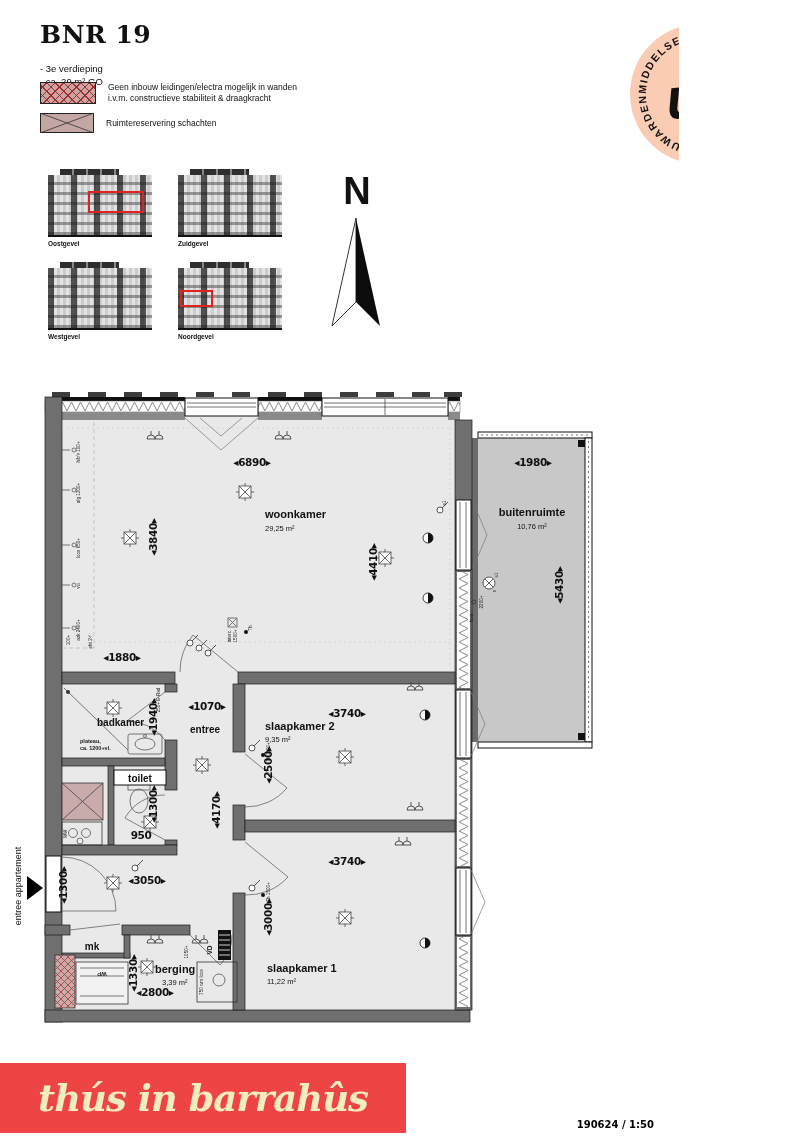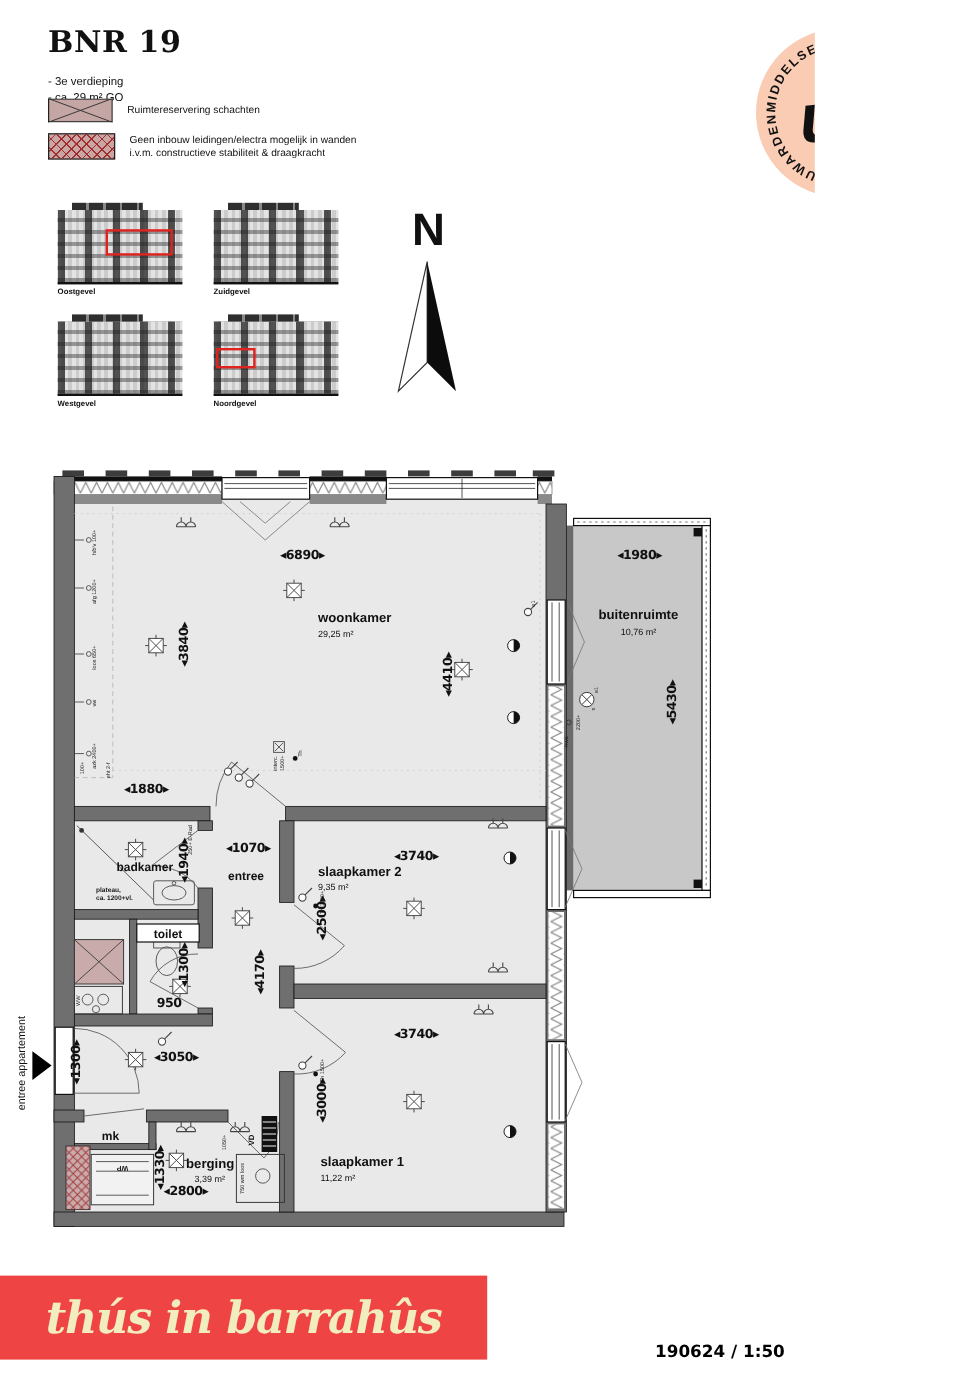--- a/index.html
+++ b/index.html
@@ -48,50 +48,50 @@
 
   
   .f-green{left:0;top:1063px;width:406px;height:70px;background:#ef4444;
            display:flex;align-items:center;justify-content:center;}
   .brand{font-family:"DejaVu Serif",serif;font-style:italic;font-weight:bold;
          font-size:37px;color:#f2edbe;letter-spacing:-1px;white-space:nowrap;}
   .f-right{right:25px;top:1067px;width:420px;text-align:right;
            font-family:"DejaVu Sans",sans-serif;font-weight:bold;font-size:21.5px;
            color:#b5b5b5;line-height:1.18;}
   .f-meta{right:25px;top:1119px;font-family:"DejaVu Sans",sans-serif;font-weight:bold;
-          font-size:14px;color:#000;text-align:right;}
+          font-size:10px;color:#000;text-align:right;}
   .vline{left:789px;top:0;width:1px;height:1108px;background:#4a4a4a;}
 </style>
 </head>
 <body>
 
 <div class="sheet">
 
   <div class="abs" style="left:40px;top:20px;">
     <div class="bnr">BNR 19</div>
     <div class="bnr-sub">
       <div>- 3e verdieping</div>
       <div>- ca. 29 m² GO</div>
     </div>
   </div>
 
   <div class="abs" style="left:40px;top:82px;">
+    <div class="legend-row">
+      <div class="sw2"></div>
+      <div class="legend-label">
+        <div>Geen inbouw leidingen/electra mogelijk in wanden</div>
+        <div>i.v.m. constructieve stabiliteit &amp; draagkracht</div>
+      </div>
+    </div>
     <div class="legend-row">
       <svg width="54" height="20">
         <rect x="0.5" y="0.5" width="53" height="19" fill="#c4a6a4" stroke="#222"></rect>
         <path d="M0,0 L54,20 M54,0 L0,20" stroke="#333" stroke-width="0.8"></path>
       </svg>
       <div class="legend-label">Ruimtereservering schachten</div>
-    </div>
-    <div class="legend-row">
-      <div class="sw2"></div>
-      <div class="legend-label">
-        <div>Geen inbouw leidingen/electra mogelijk in wanden</div>
-        <div>i.v.m. constructieve stabiliteit &amp; draagkracht</div>
-      </div>
     </div>
   </div>
 
   <svg class="abs" style="left:626px;top:20px;" width="150" height="150" viewBox="0 0 150 150">
     <circle cx="74" cy="74" r="70" fill="#f9ccb3"></circle>
     <defs>
       <path id="ringTop" d="M 20,74 A 54,54 0 0 1 128,74"></path>
       <path id="ringBot" d="M 128,74 A 54,54 0 0 1 20,74"></path>
     </defs>
     <text font-size="10.5" font-weight="bold" fill="#e8537a" letter-spacing="1.5">

